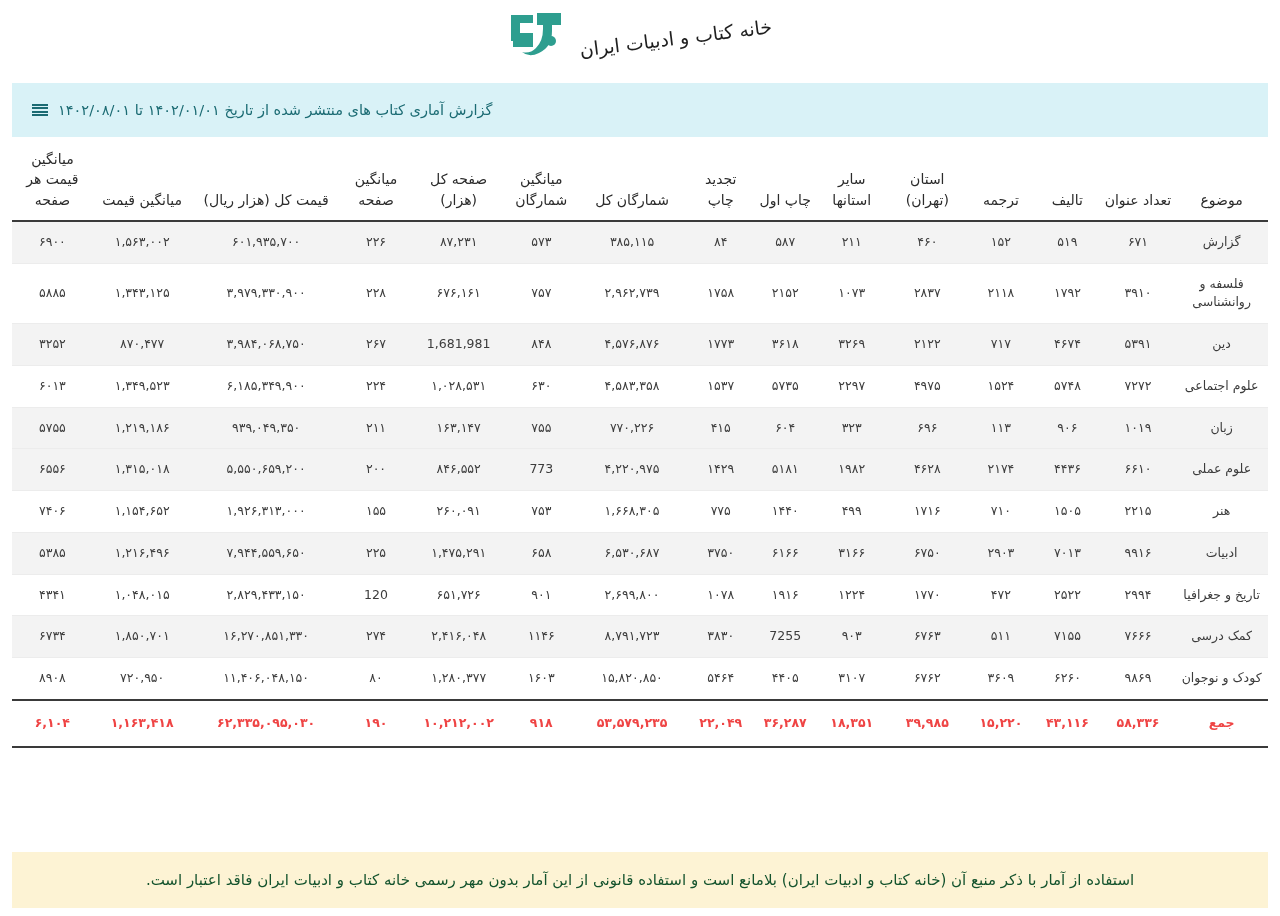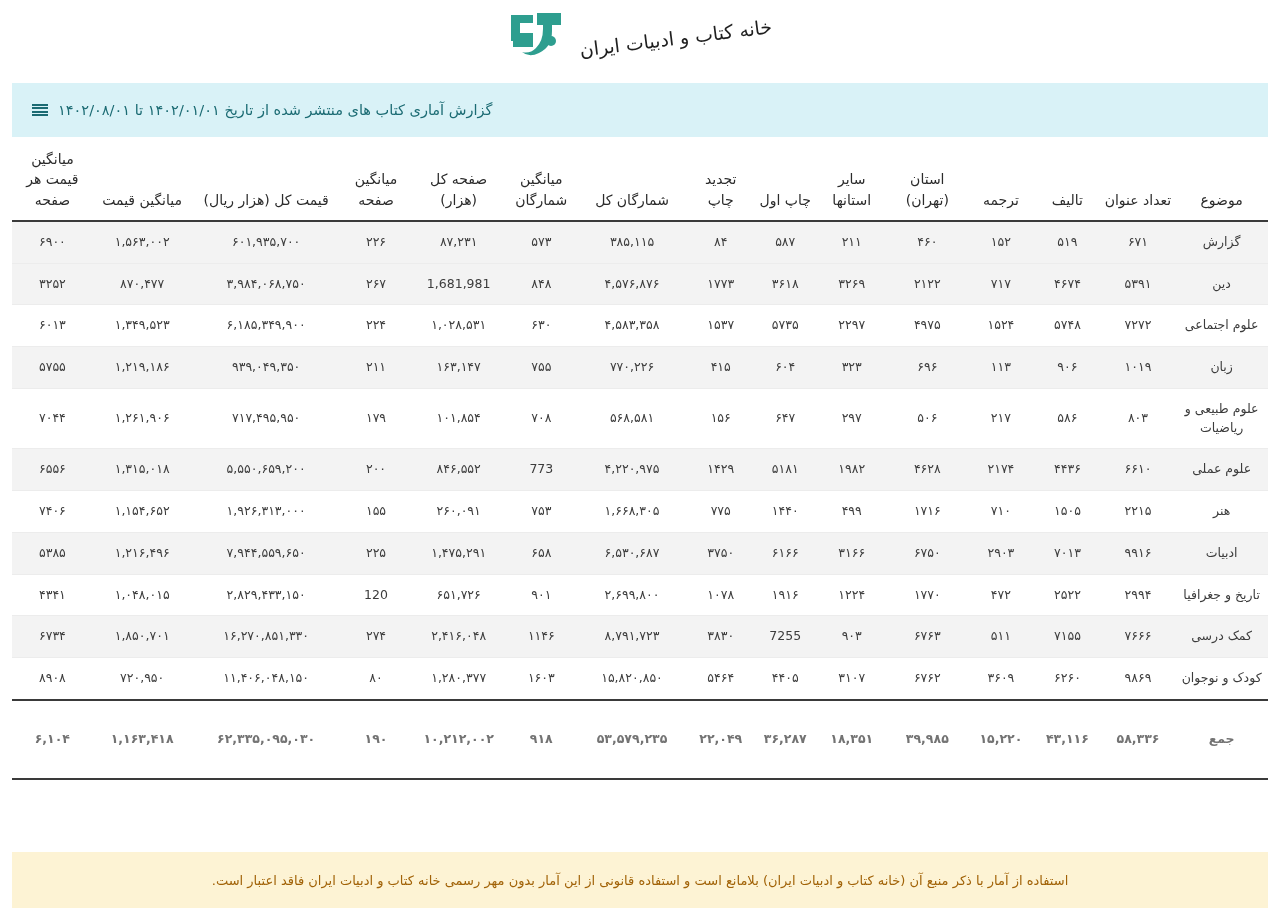--- a/index.html
+++ b/index.html
@@ -98,24 +98,24 @@
     text-align: center;
     padding: 11px 3px;
     line-height: 1.5;
     border-bottom: 1px solid #ececec;
   }
   table.stats tbody tr.odd td { background: #f3f3f3; }
   table.stats tbody tr.even td { background: #ffffff; }
   table.stats tbody tr.total td {
     background: #ffffff;
     font-weight: bold;
-    color: #737373;
+    color: #ef4444;
     border-top: 2px solid #3a3a3a;
     border-bottom: 2px solid #3a3a3a;
-    padding: 29px 3px;
+    padding: 13px 3px;
   }
   td.subject, th.subject {
     text-align: center;
   }
 
   
   col.c-subject { width: 92px; }
   col.c-title   { width: 74px; }
   col.c-auth    { width: 66px; }
   col.c-trans   { width: 66px; }
@@ -135,22 +135,22 @@
   .footer-note {
     position: absolute;
     left: 12px;
     right: 12px;
     bottom: 8px;
     background: #fdf3d4;
     height: 56px;
     display: flex;
     align-items: center;
     justify-content: center;
-    color: #a16207;
-    font-size: 13px;
+    color: #14532d;
+    font-size: 15px;
     text-align: center;
     padding: 0 28px;
     box-sizing: border-box;
   }
 </style>
 </head>
 <body>
 
 <div class="logo-bar">
   <div class="logo-wordmark">خانه کتاب و ادبیات ایران</div>
@@ -223,20 +223,37 @@
           <td>۵۸۷</td>
           <td>۸۴</td>
           <td>۳۸۵,۱۱۵</td>
           <td>۵۷۳</td>
           <td>۸۷,۲۳۱</td>
           <td>۲۲۶</td>
           <td>۶۰۱,۹۳۵,۷۰۰</td>
           <td>۱,۵۶۳,۰۰۲</td>
           <td>۶۹۰۰</td>
         </tr>
+        <tr class="even">
+          <td class="subject">فلسفه و روانشناسی</td>
+          <td>۳۹۱۰</td>
+          <td>۱۷۹۲</td>
+          <td>۲۱۱۸</td>
+          <td>۲۸۳۷</td>
+          <td>۱۰۷۳</td>
+          <td>۲۱۵۲</td>
+          <td>۱۷۵۸</td>
+          <td>۲,۹۶۲,۷۳۹</td>
+          <td>۷۵۷</td>
+          <td>۶۷۶,۱۶۱</td>
+          <td>۲۲۸</td>
+          <td>۳,۹۷۹,۳۳۰,۹۰۰</td>
+          <td>۱,۳۴۳,۱۲۵</td>
+          <td>۵۸۸۵</td>
+        </tr>
         <tr class="odd">
           <td class="subject">دین</td>
           <td>۵۳۹۱</td>
           <td>۴۶۷۴</td>
           <td>۷۱۷</td>
           <td>۲۱۲۲</td>
           <td>۳۲۶۹</td>
           <td>۳۶۱۸</td>
           <td>۱۷۷۳</td>
           <td>۴,۵۷۶,۸۷۶</td>
@@ -274,37 +291,20 @@
           <td>۶۰۴</td>
           <td>۴۱۵</td>
           <td>۷۷۰,۲۲۶</td>
           <td>۷۵۵</td>
           <td>۱۶۳,۱۴۷</td>
           <td>۲۱۱</td>
           <td>۹۳۹,۰۴۹,۳۵۰</td>
           <td>۱,۲۱۹,۱۸۶</td>
           <td>۵۷۵۵</td>
         </tr>
-        <tr class="even">
-          <td class="subject">علوم طبیعی و ریاضیات</td>
-          <td>۸۰۳</td>
-          <td>۵۸۶</td>
-          <td>۲۱۷</td>
-          <td>۵۰۶</td>
-          <td>۲۹۷</td>
-          <td>۶۴۷</td>
-          <td>۱۵۶</td>
-          <td>۵۶۸,۵۸۱</td>
-          <td>۷۰۸</td>
-          <td>۱۰۱,۸۵۴</td>
-          <td>۱۷۹</td>
-          <td>۷۱۷,۴۹۵,۹۵۰</td>
-          <td>۱,۲۶۱,۹۰۶</td>
-          <td>۷۰۴۴</td>
-        </tr>
         <tr class="odd">
           <td class="subject">علوم عملی</td>
           <td>۶۶۱۰</td>
           <td>۴۴۳۶</td>
           <td>۲۱۷۴</td>
           <td>۴۶۲۸</td>
           <td>۱۹۸۲</td>
           <td>۵۱۸۱</td>
           <td>۱۴۲۹</td>
           <td>۴,۲۲۰,۹۷۵</td>

